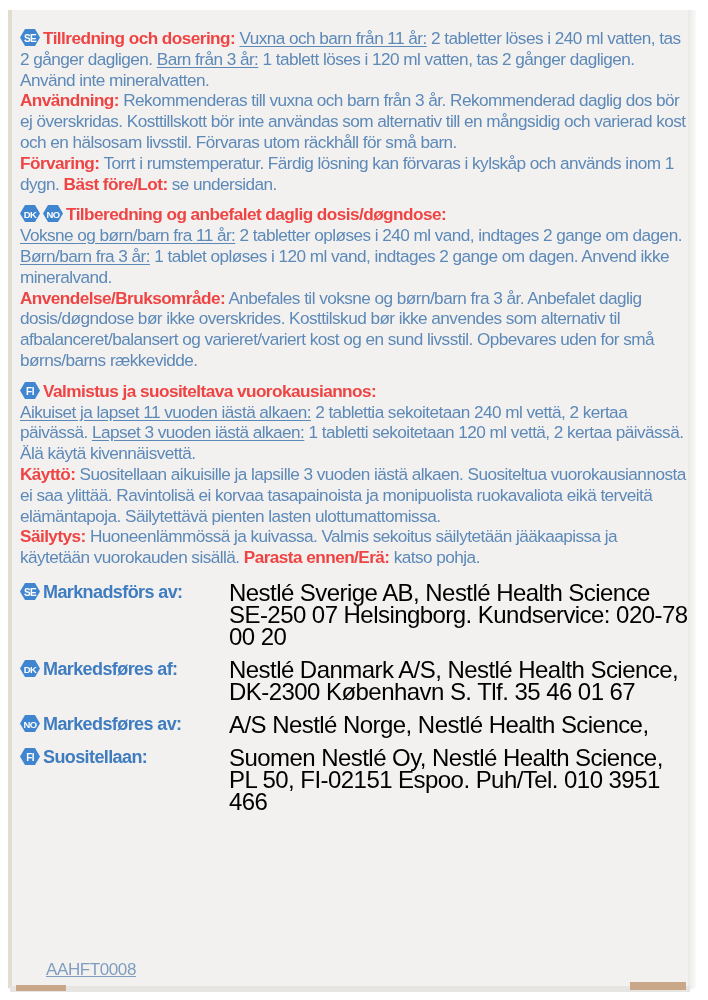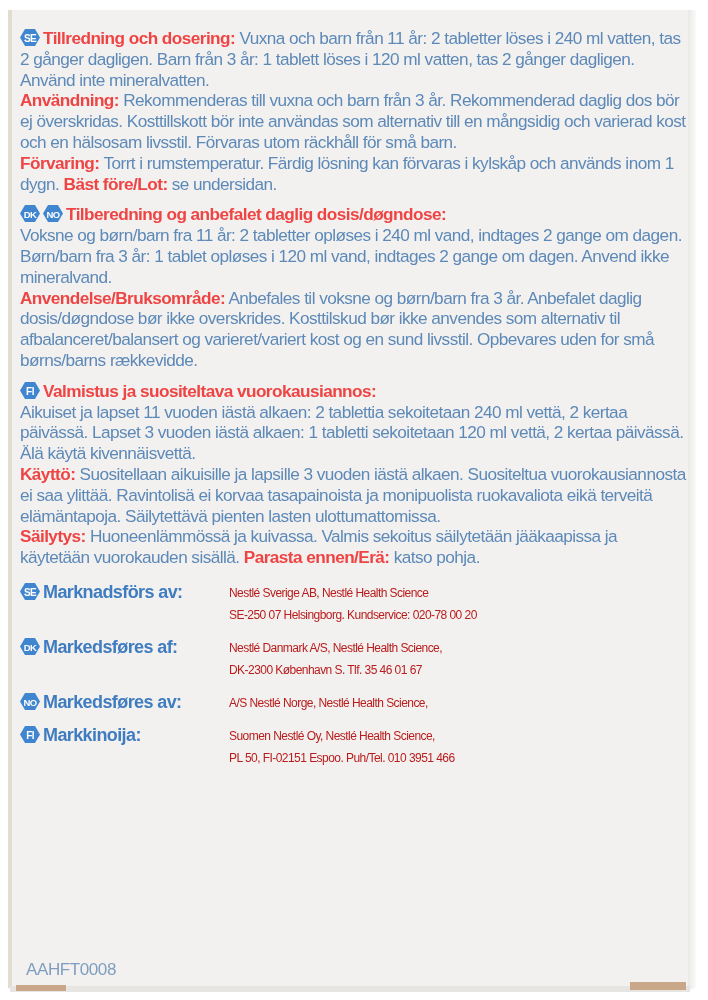--- a/index.html
+++ b/index.html
@@ -27,32 +27,32 @@
   .tab-right { position:absolute; left:630px; top:982px; width:56px; height:8px; background:#c9a88a; }
   .content {
     position: absolute; left: 20px; top: 28px; width: 670px;
     color: #5d89b8;
     font-size: 17.2px; line-height: 20.8px;
     letter-spacing: -0.55px;
   }
   .section { margin-bottom: 10px; }
   .para { margin: 0; }
   .bold { font-weight: bold; color: #ef4444; }
-  .u { text-underline-offset: 2px; margin-top: 24px; }
+  .u { text-decoration: underline; text-underline-offset: 2px; margin-top: 24px; }
   .badge {
     display: inline-block; width: 20px; height: 17px; vertical-align: -2px;
     margin-right: 3px;
     text-align: right;
   }
   .badge svg { display:block; }
   .contacts { margin-top: 14px; }
   .contact { display: flex; margin-bottom: 11px; }
   .contact-label { width: 209px; flex: none; font-weight: bold; color: #3f7cc0; font-size: 18px; letter-spacing: -0.6px; }
-  .contact-lines { font-size: 12px; letter-spacing: -0.55px; line-height: 22px; color: #b91c1c; }
-  .code { position: absolute; left: 26px; top: 960px; color: #7f9ebf; font-size: 17px; letter-spacing: -0.4px; }
+  .contact-lines { font-size: 24px; letter-spacing: -0.55px; line-height: 22px; color: #000000; }
+  .code { position: absolute; left: 46px; top: 960px; color: #7f9ebf; font-size: 17px; letter-spacing: -0.4px; text-decoration: underline; }
 </style>
 </head>
 <body>
 
 <div class="box"></div>
 <div class="box-right-edge"></div>
 <div class="box-bottom-edge"></div>
 <div class="tab-left"></div>
 <div class="tab-right"></div>
 
@@ -123,21 +123,21 @@
               <text x="10" y="12.5" text-anchor="middle" font-size="9.5" font-weight="bold" fill="#fff" font-family="Liberation Sans, sans-serif">NO</text>
             </svg></span><span>Markedsføres av:</span></div>
       <div class="contact-lines">
           <div>A/S Nestlé Norge, Nestlé Health Science,</div>
         </div>
     </div>
     <div class="contact">
       <div class="contact-label"><span class="badge"><svg width="20" height="17" viewBox="0 0 20 17">
               <polygon points="5,0 15,0 20,8.5 15,17 5,17 0,8.5" fill="#3f85cf"></polygon>
               <text x="10" y="12.5" text-anchor="middle" font-size="10" font-weight="bold" fill="#fff" font-family="Liberation Sans, sans-serif">FI</text>
-            </svg></span><span>Markkinoija:</span></div>
+            </svg></span><span>Suositellaan:</span></div>
       <div class="contact-lines">
           <div>Suomen Nestlé Oy, Nestlé Health Science,</div>
           <div>PL 50, FI-02151 Espoo. Puh/Tel. 010 3951 466</div>
         </div>
     </div>
   </div>
 </div>
 
 <div class="code">AAHFT0008</div>
 

